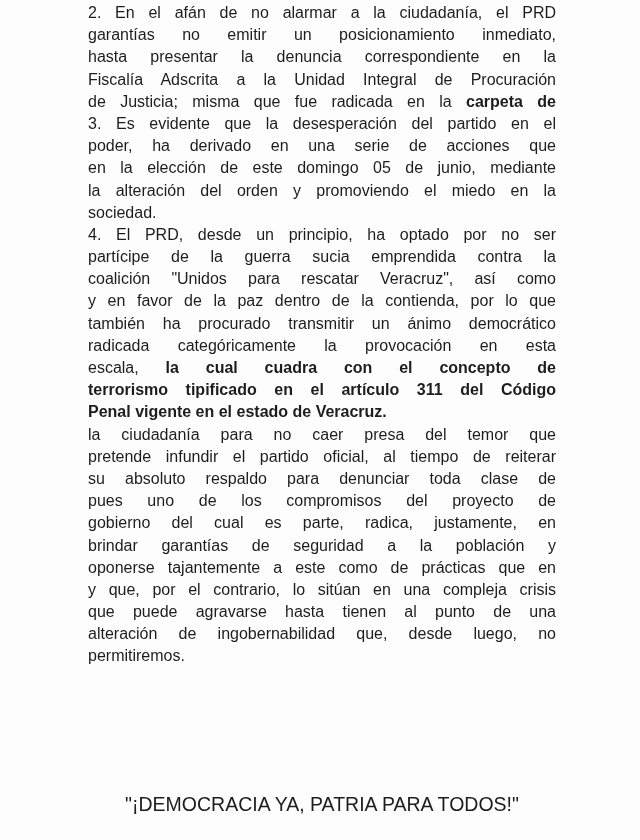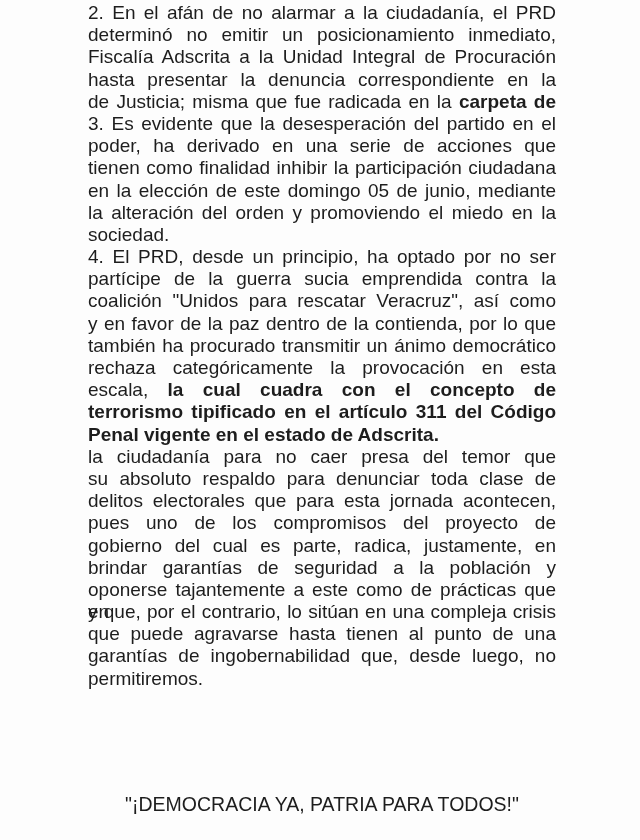--- a/index.html
+++ b/index.html
@@ -14,21 +14,21 @@
     height: 840px;
     background: #fdfdfd;
     overflow: hidden;
     color: #1d1d1d;
   }
   .text-column {
     position: absolute;
     left: 88px;
     top: 2px;
     width: 468px;
-    font-size: 19px;
+    font-size: 16px;
     line-height: 22.2px;
     filter: blur(0.25px);
   }
   .line {
     height: 22.2px;
     text-align: justify;
     text-align-last: justify;
     white-space: normal;
   }
   .line.end {
@@ -45,45 +45,44 @@
     line-height: 24px;
     filter: blur(0.25px);
   }
 </style>
 </head>
 <body>
 
 <div class="page" style="background: rgb(253, 253, 253);">
   <div class="text-column" id="text-body" style="color: rgb(29, 29, 29);">
       <div class="line"><span>2. En el afán de no alarmar a la ciudadanía, el PRD</span></div>
-      <div class="line"><span>determinó no emitir un posicionamiento inmediato,</span></div>
+      <div class="line"><span>garantías no emitir un posicionamiento inmediato,</span></div>
+      <div class="line"><span>hasta presentar la denuncia correspondiente en la</span></div>
       <div class="line"><span>Fiscalía Adscrita a la Unidad Integral de Procuración</span></div>
-      <div class="line"><span>hasta presentar la denuncia correspondiente en la</span></div>
       <div class="line"><span>de Justicia; misma que fue radicada en la </span><span class="b">carpeta de</span></div>
       <div class="line"><span>3. Es evidente que la desesperación del partido en el</span></div>
       <div class="line"><span>poder, ha derivado en una serie de acciones que</span></div>
-      <div class="line"><span>tienen como finalidad inhibir la participación ciudadana</span></div>
       <div class="line"><span>en la elección de este domingo 05 de junio, mediante</span></div>
       <div class="line"><span>la alteración del orden y promoviendo el miedo en la</span></div>
       <div class="line end"><span>sociedad.</span></div>
       <div class="line"><span>4. El PRD, desde un principio, ha optado por no ser</span></div>
       <div class="line"><span>partícipe de la guerra sucia emprendida contra la</span></div>
       <div class="line"><span>coalición "Unidos para rescatar Veracruz", así como</span></div>
       <div class="line"><span>y en favor de la paz dentro de la contienda, por lo que</span></div>
       <div class="line"><span>también ha procurado transmitir un ánimo democrático</span></div>
-      <div class="line"><span>rechaza categóricamente la provocación en esta</span></div>
+      <div class="line"><span>radicada categóricamente la provocación en esta</span></div>
       <div class="line"><span>escala, </span><span class="b">la cual cuadra con el concepto de</span></div>
       <div class="line"><span class="b">terrorismo tipificado en el artículo 311 del Código</span></div>
-      <div class="line end"><span class="b">Penal vigente en el estado de Adscrita.</span></div>
+      <div class="line end"><span class="b">Penal vigente en el estado de Veracruz.</span></div>
       <div class="line"><span>la ciudadanía para no caer presa del temor que</span></div>
+      <div class="line"><span>pretende infundir el partido oficial, al tiempo de reiterar</span></div>
       <div class="line"><span>su absoluto respaldo para denunciar toda clase de</span></div>
-      <div class="line"><span>delitos electorales que para esta jornada acontecen,</span></div>
       <div class="line"><span>pues uno de los compromisos del proyecto de</span></div>
       <div class="line"><span>gobierno del cual es parte, radica, justamente, en</span></div>
       <div class="line"><span>brindar garantías de seguridad a la población y</span></div>
       <div class="line"><span>oponerse tajantemente a este como de prácticas que en</span></div>
       <div class="line"><span>y que, por el contrario, lo sitúan en una compleja crisis</span></div>
       <div class="line"><span>que puede agravarse hasta tienen al punto de una</span></div>
-      <div class="line"><span>garantías de ingobernabilidad que, desde luego, no</span></div>
+      <div class="line"><span>alteración de ingobernabilidad que, desde luego, no</span></div>
       <div class="line end"><span>permitiremos.</span></div>
     </div>
   <div class="slogan">"¡DEMOCRACIA YA, PATRIA PARA TODOS!"</div>
 </div>
 
 </body></html>

